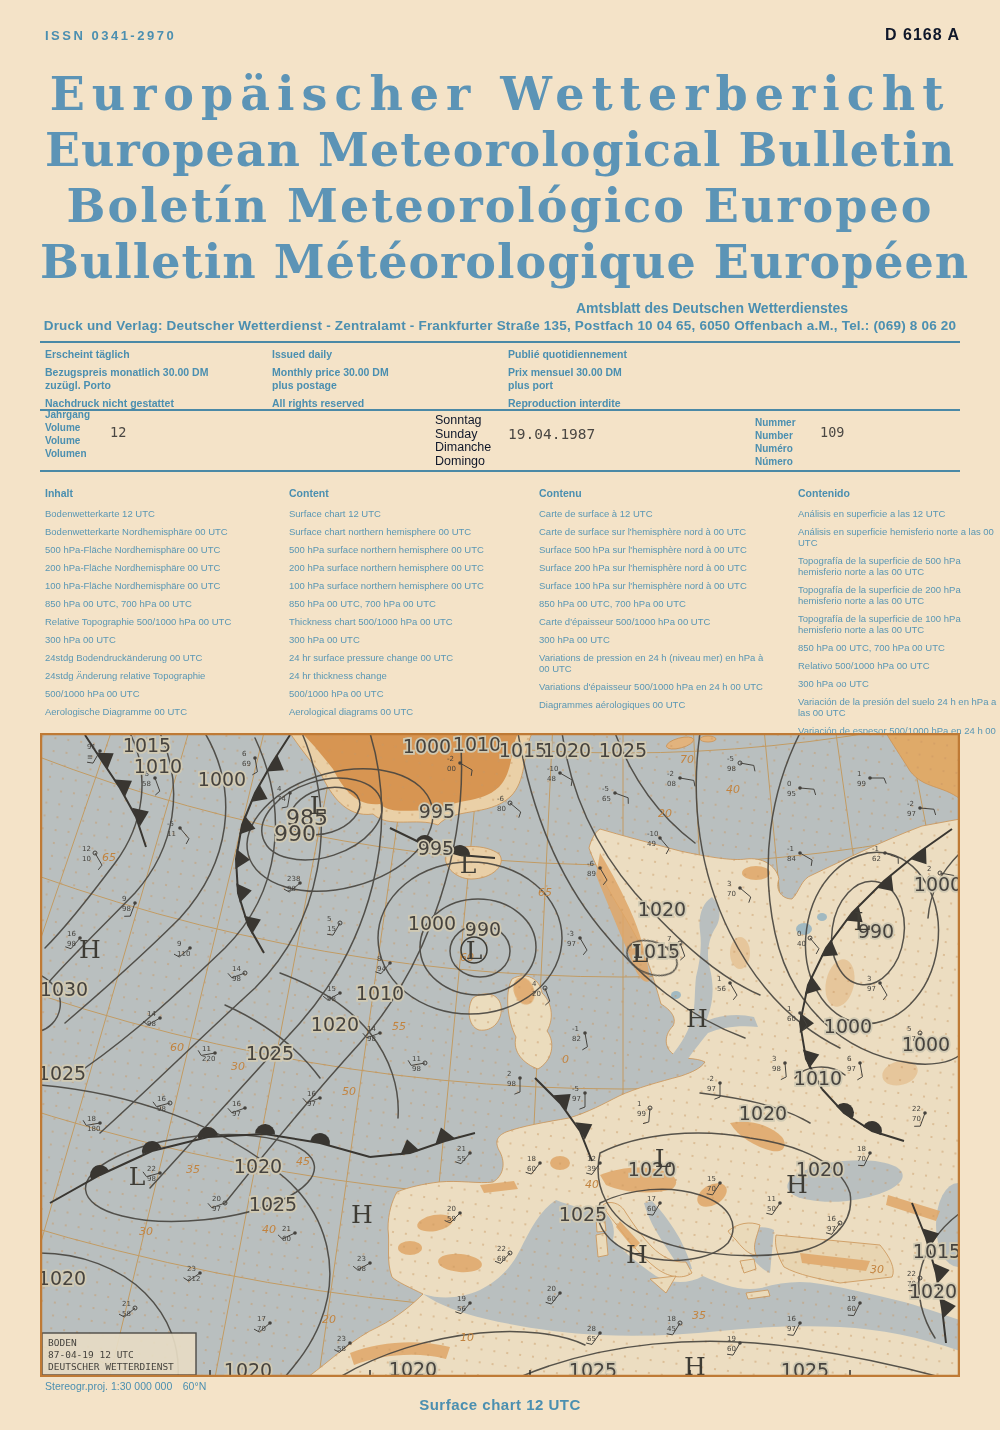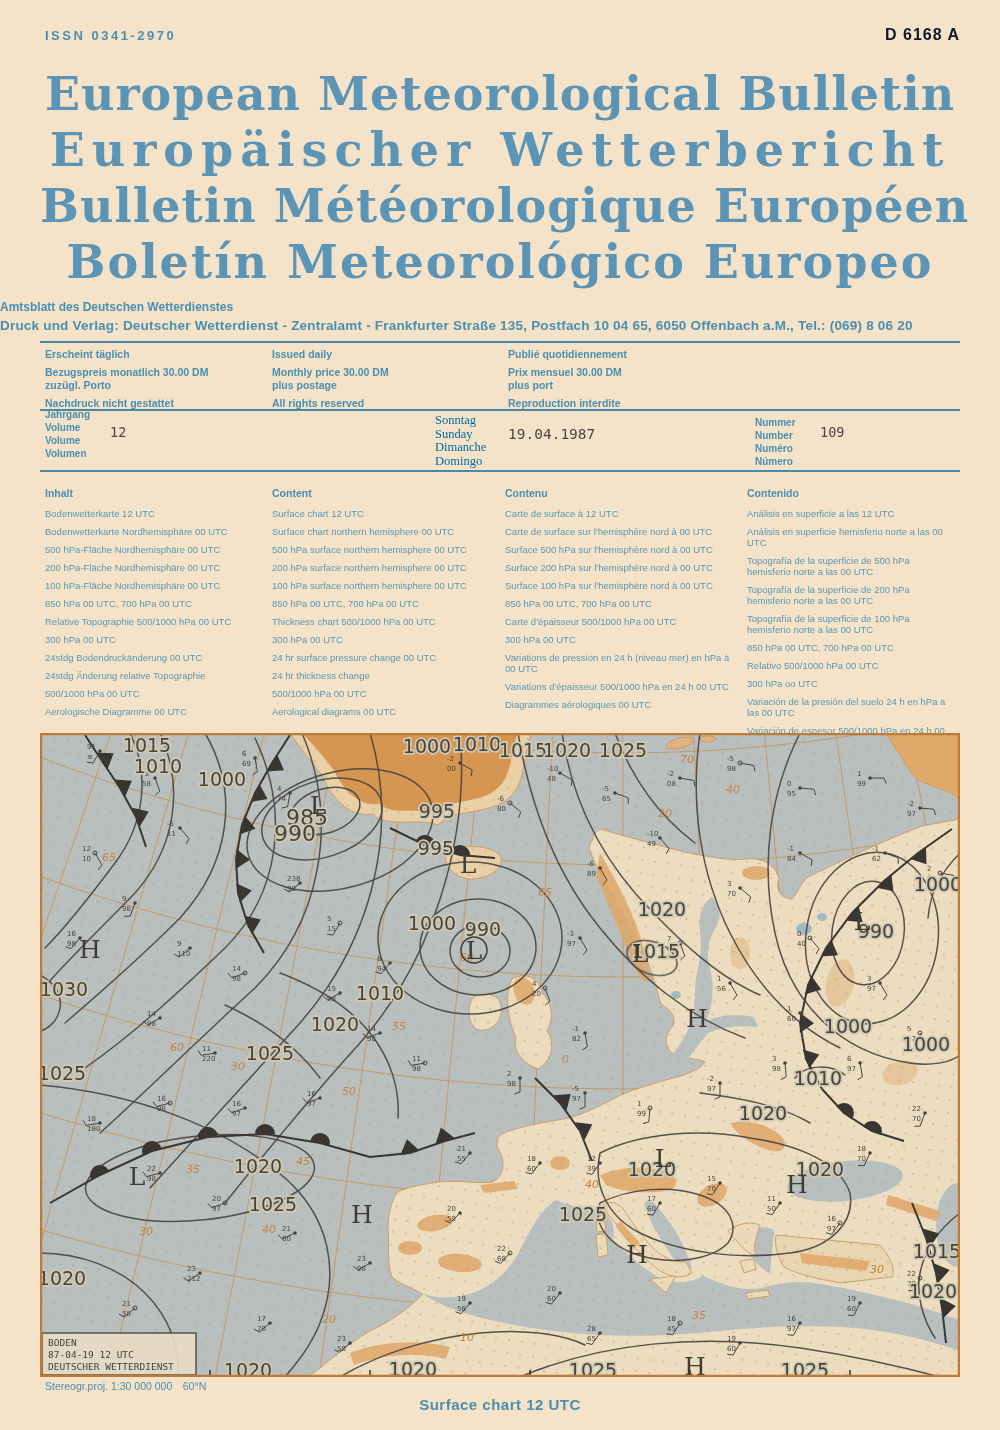--- a/index.html
+++ b/index.html
@@ -10,52 +10,52 @@
   #issn{left:45px;top:28px;font-size:13px;letter-spacing:2.5px;color:#4b8fb0;font-weight:bold}
   #doccode{right:40px;top:26px;font-size:16px;letter-spacing:1px;color:#0f172a;font-weight:bold}
   
   #title-block{left:40px;top:66px;width:920px;text-align:center;color:#5c94b6;
      font-family:"DejaVu Serif","Liberation Serif",serif;font-weight:700;}
   #title-block .tl{font-size:46px;line-height:56px;white-space:nowrap}
   #title-block .tl0{letter-spacing:7px}
   #title-block .tl1{letter-spacing:1px}
   #title-block .tl2{letter-spacing:1px}
   #title-block .tl3{letter-spacing:2px}
-  #subtitle{left:0;top:300px;width:848px;text-align:left;font-size:12px;font-weight:bold;color:#4b8fb0}
-  #publine{left:0;top:318px;width:1000px;text-align:left;font-size:13.5px;font-weight:bold;color:#4b8fb0;letter-spacing:.2px}
+  #subtitle{left:0;top:300px;width:848px;text-align:right;font-size:14px;font-weight:bold;color:#4b8fb0}
+  #publine{left:0;top:318px;width:1000px;text-align:center;font-size:13.5px;font-weight:bold;color:#4b8fb0;letter-spacing:.2px}
   .rule{left:40px;width:920px;height:0;border-top:2px solid #4a89a6}
   
   #info-table{left:45px;top:348px;width:915px;display:grid;grid-template-columns:227px 236px 242px 210px;}
   #info-table .col{color:#4b8fb0;font-size:10.5px;font-weight:bold;line-height:13px}
   #info-table .cell{margin-bottom:5px}
   
   .lblstack{font-size:10px;font-weight:bold;color:#4b8fb0;line-height:13px}
-  .monostack{font-family:Liberation Serif, serif;font-size:12.5px;color:#0369a1;line-height:13.5px}
+  .monostack{font-family:Liberation Sans, sans-serif;font-size:12.5px;color:#0f172a;line-height:13.5px}
   .monoval{font-family:"DejaVu Sans Mono","Liberation Mono",monospace;font-size:13.5px;color:#4a4743}
   
-  #contents{left:45px;top:487px;width:915px;display:grid;grid-template-columns:227px 233px 242px 213px;}
+  #contents{left:45px;top:487px;width:915px;display:grid;grid-template-columns:227px 233px 242px 213px;gap:17px;}
   #contents .hdr{font-size:10.5px;font-weight:bold;color:#4b8fb0;margin-bottom:9px}
   #contents .item{font-size:9.5px;font-weight:normal;color:#5a97b4;line-height:11px;margin-bottom:7px;padding-right:14px}
   
   #proj{left:45px;top:1380px;font-size:10.5px;font-weight:normal;color:#4b8fb0}
   #caption{left:0;top:1396px;width:1000px;text-align:center;font-size:15px;font-weight:bold;color:#4b8fb0;letter-spacing:.5px}
   #mapwrap{left:40px;top:733px;width:920px;height:644px}
   svg text{user-select:none}
 </style>
 </head>
 <body>
 
 <div class="abs" id="issn">ISSN 0341-2970</div>
 <div class="abs" id="doccode">D 6168 A</div>
 
 <div class="abs" id="title-block">
+  <div class="tl tl0">Europäischer Wetterbericht</div>
   <div class="tl tl1">European Meteorological Bulletin</div>
-  <div class="tl tl0">Europäischer Wetterbericht</div>
+  <div class="tl tl3">Boletín Meteorológico Europeo</div>
   <div class="tl tl2">Bulletin Météorologique Européen</div>
-  <div class="tl tl3">Boletín Meteorológico Europeo</div>
 </div>
 
 <div class="abs" id="subtitle">Amtsblatt des Deutschen Wetterdienstes</div>
 <div class="abs" id="publine">Druck und Verlag: Deutscher Wetterdienst - Zentralamt - Frankfurter Straße 135, Postfach 10 04 65, 6050 Offenbach a.M., Tel.: (069) 8 06 20</div>
 
 <div class="abs rule" style="top:341px"></div>
 <div class="abs" id="info-table">
     <div class="col">
       <div class="cell">
         <div>Erscheint täglich</div>

